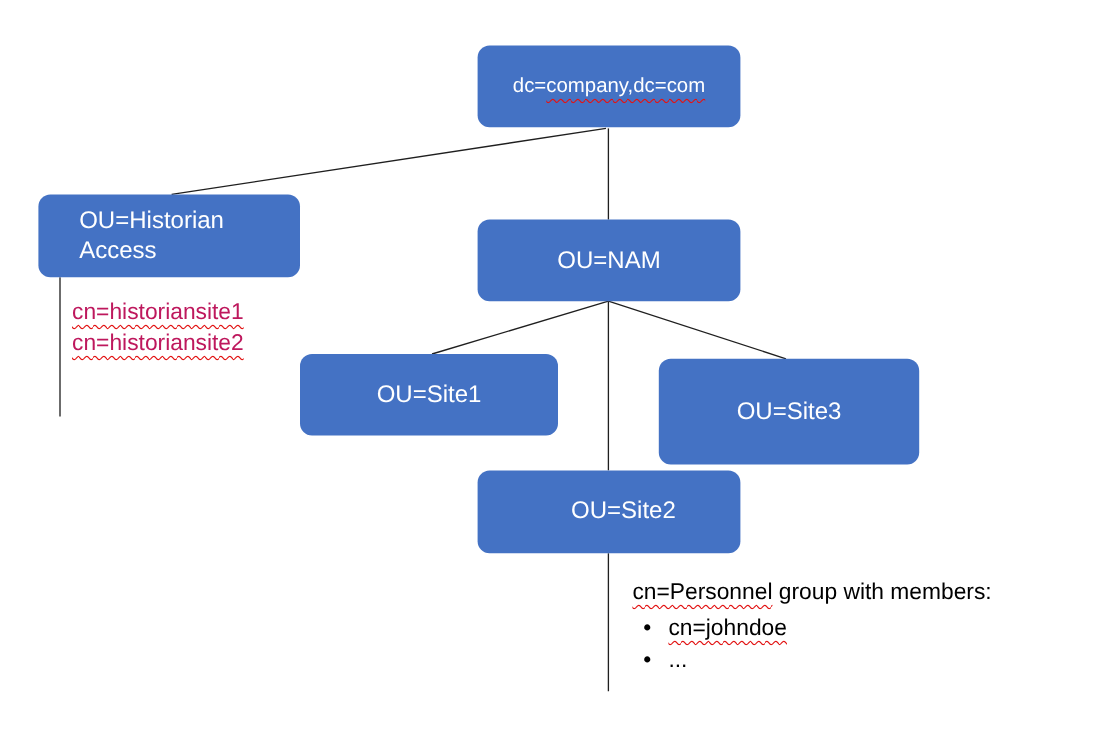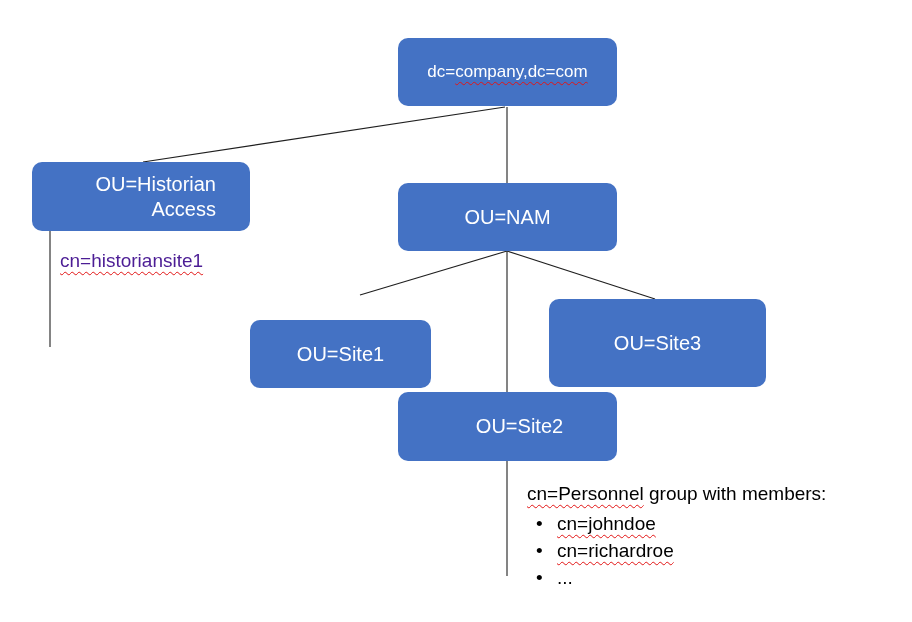--- a/index.html
+++ b/index.html
@@ -25,46 +25,46 @@
   }
 
   .node {
     position: absolute;
     background: #4472C4;
     color: #ffffff;
     border-radius: 10px;
     display: flex;
     align-items: center;
     justify-content: center;
-    text-align: right;
+    text-align: left;
     font-size: 20px;
     line-height: 1.25;
   }
   .node-root { left: 398px; top: 38px; width: 219px; height: 68px; font-size: 17px; }
   .node-historian { left: 32px; top: 162px; width: 218px; height: 69px; }
   .node-historian .label-wrap { max-width: 150px; }
   .node-nam { left: 398px; top: 183px; width: 219px; height: 68px; }
-  .node-site1 { left: 250px; top: 295px; width: 181px; height: 68px; margin-top: 25px; }
+  .node-site1 { left: 250px; top: 295px; width: 215px; height: 68px; }
   .node-site3 { left: 549px; top: 299px; width: 217px; height: 88px; }
   .node-site2 { left: 398px; top: 392px; width: 219px; height: 69px; padding-left: 24px; }
 
   .squiggle {
     text-decoration-line: underline;
     text-decoration-style: wavy;
     text-decoration-color: #e21414;
     text-decoration-thickness: 1px;
     text-underline-offset: 4px;
   }
 
   .historian-entries {
     position: absolute;
     left: 60px;
     top: 248px;
     font-size: 19px;
-    color: #4c1d95;
+    color: #be185d;
     line-height: 26px;
   }
 
   .personnel {
     position: absolute;
     left: 527px;
     top: 483px;
     font-size: 19px;
     color: #000000;
   }
@@ -117,24 +117,24 @@
   <div class="node node-site3">
     <span class="label-wrap">OU=Site3</span>
   </div>
 
   <div class="node node-site2">
     <span class="label-wrap">OU=Site2</span>
   </div>
 
   <div class="historian-entries">
     <div class="squiggle">cn=historiansite1</div>
+    <div class="squiggle">cn=historiansite2</div>
   </div>
 
   <div class="personnel">
     <p class="personnel-title"><span class="squiggle">cn=Personnel</span><span> group with members:</span></p>
     <ul class="member-list">
       <li><span class="squiggle">cn=johndoe</span></li>
-      <li><span class="squiggle">cn=richardroe</span></li>
       <li><span>...</span></li>
     </ul>
   </div>
 
 </div>
 
 </body></html>

